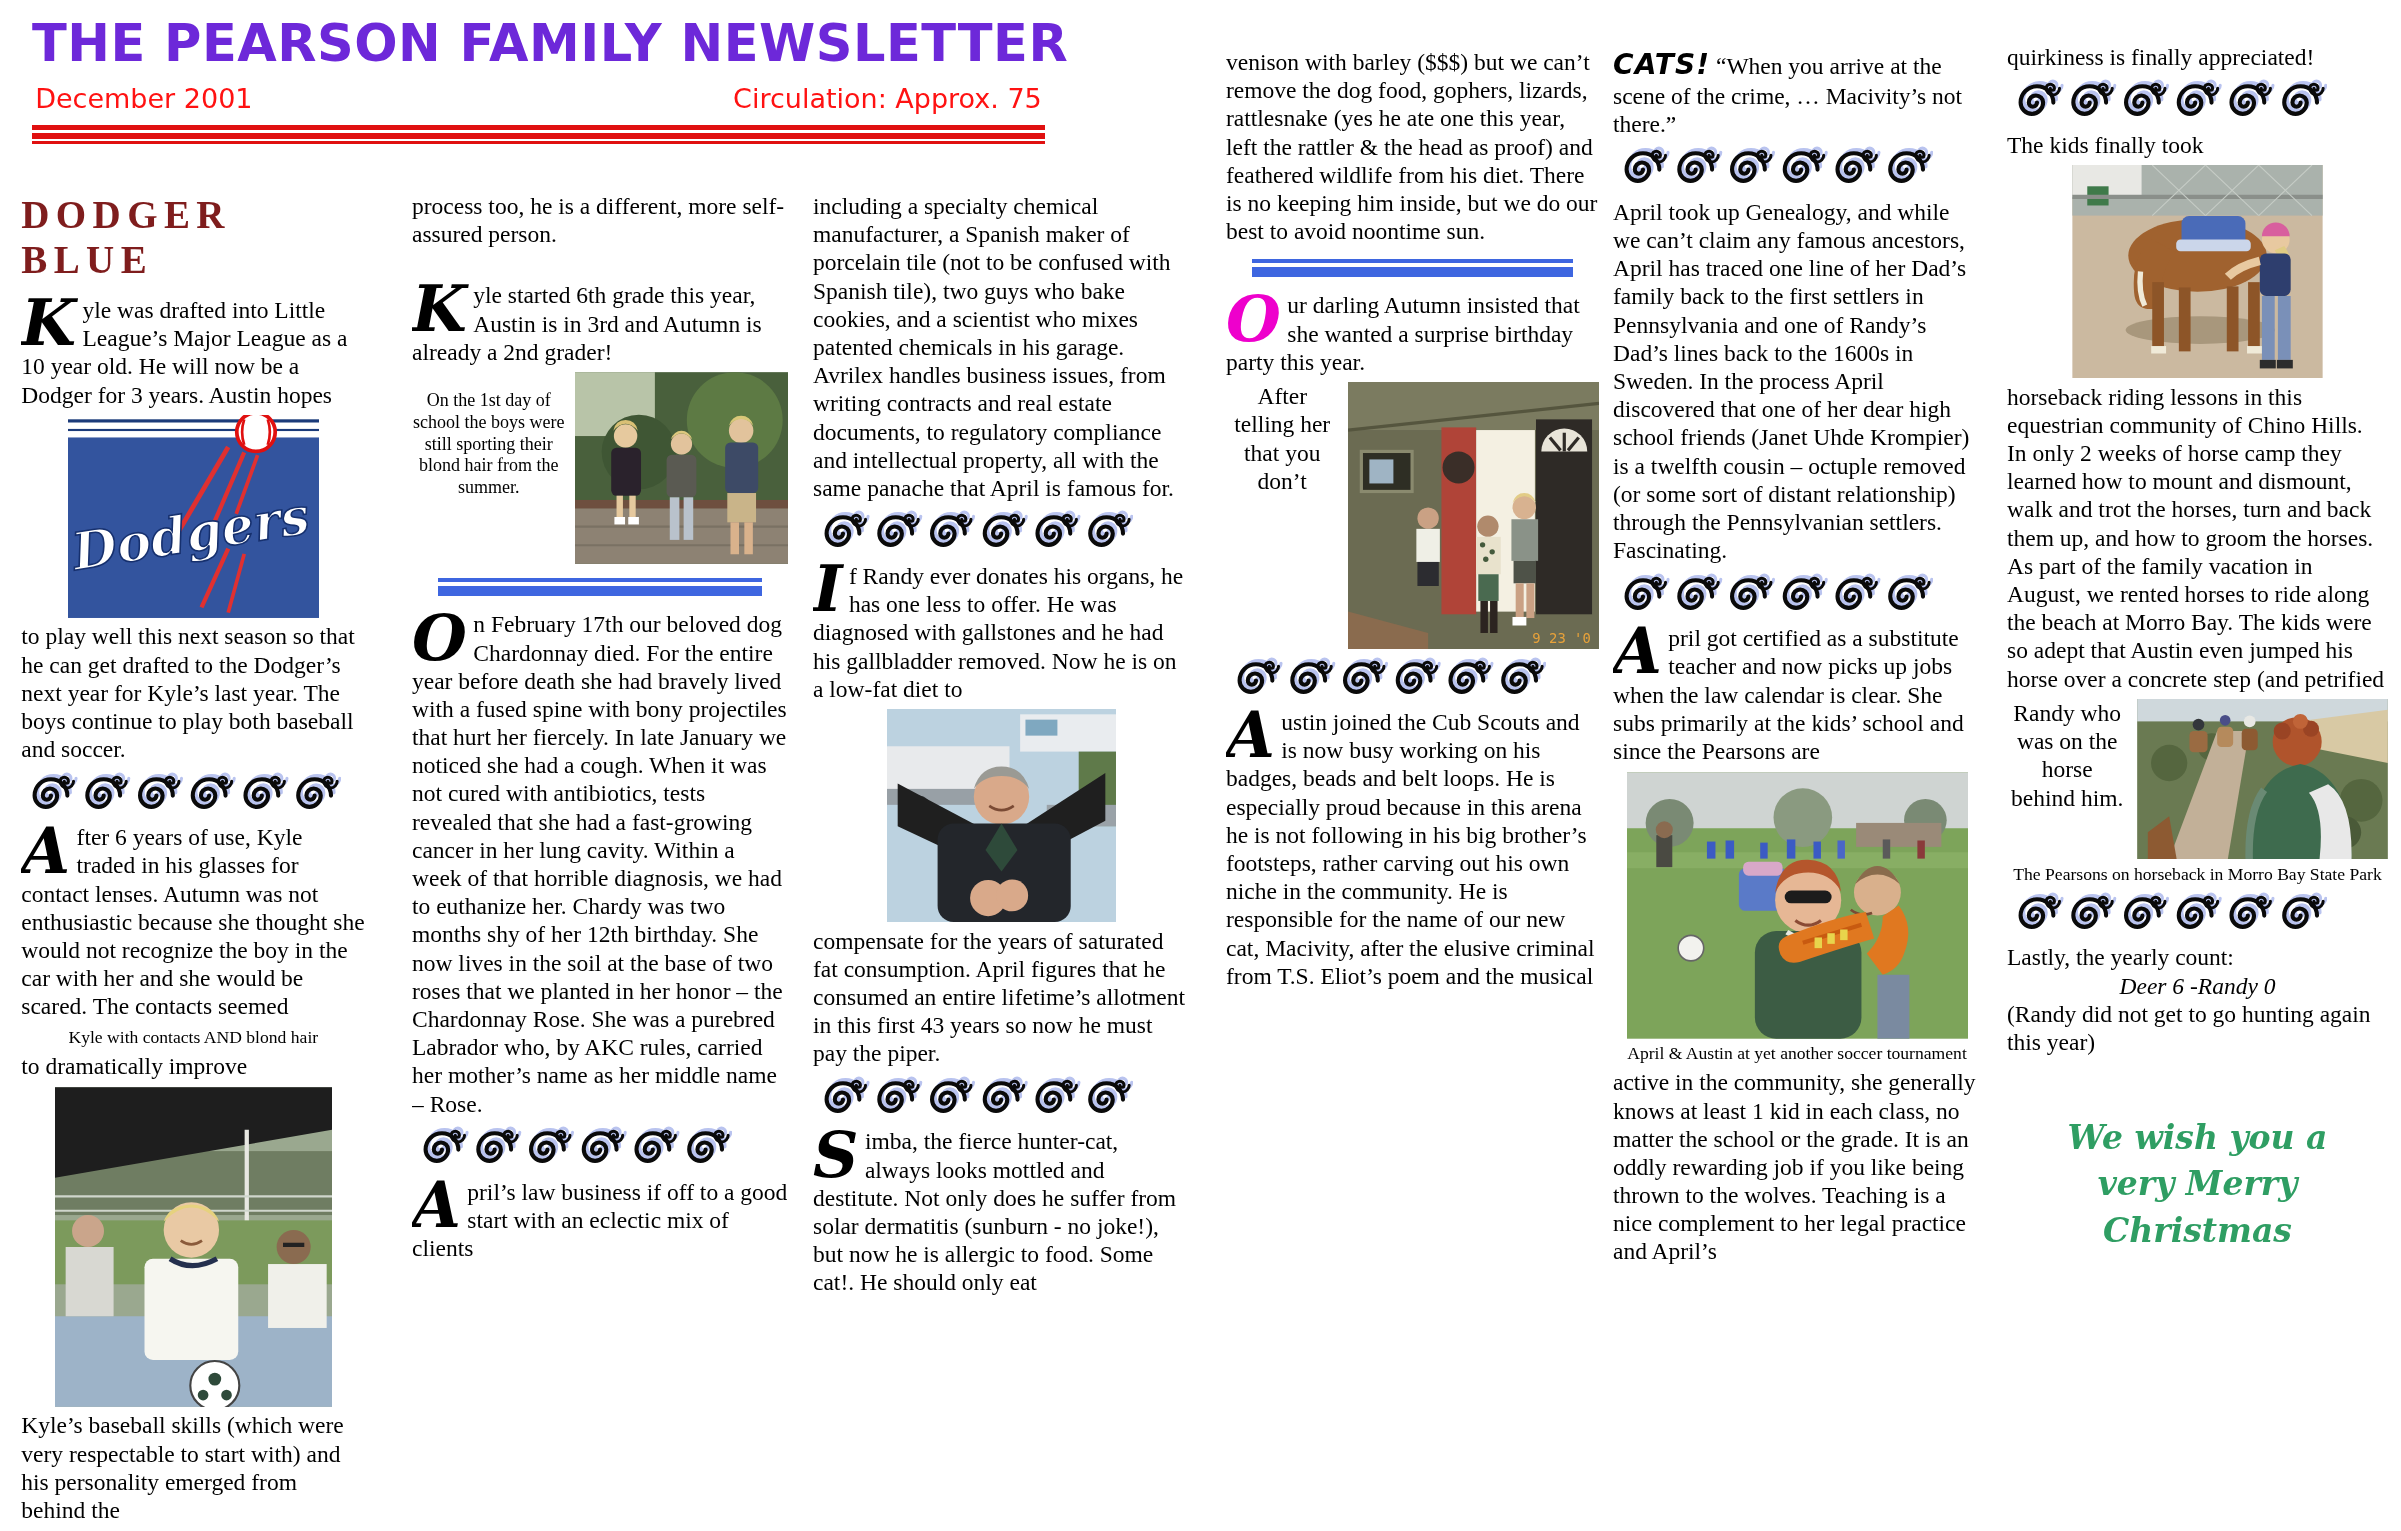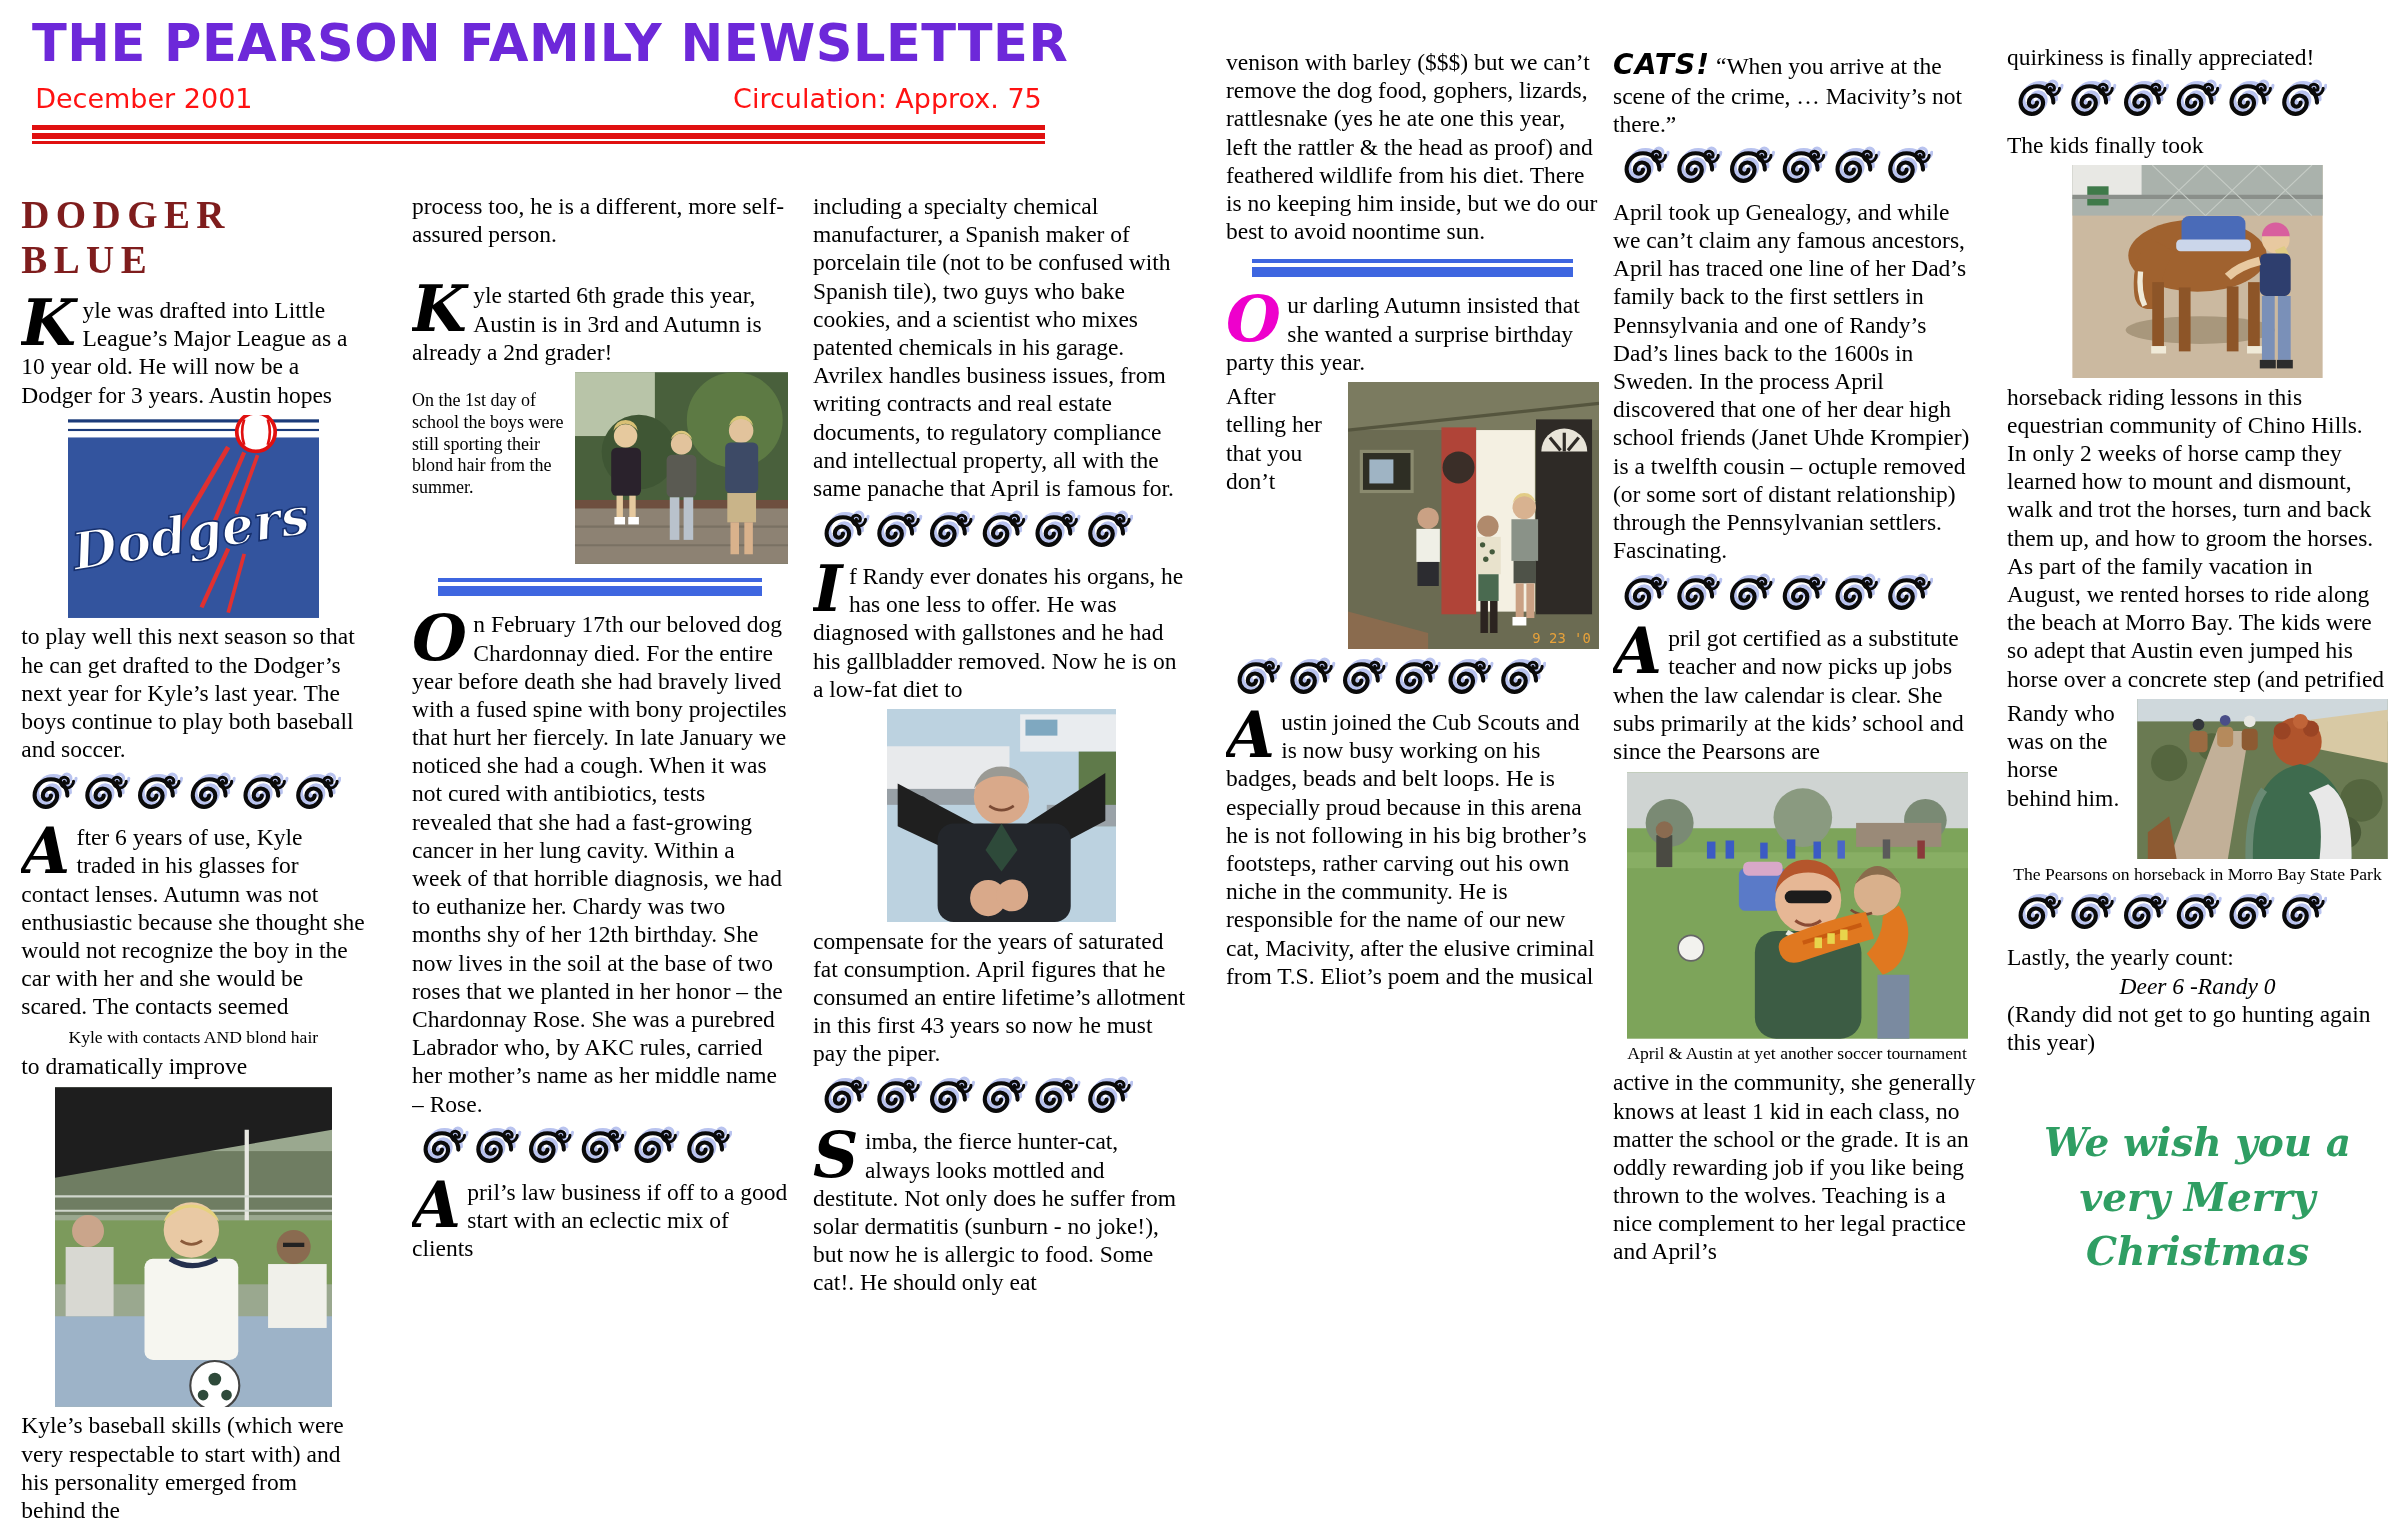--- a/index.html
+++ b/index.html
@@ -30,32 +30,32 @@
       font-size:63px;line-height:0.72;margin:5.3px 6.4px 0 0;}
   .dc-magenta{color:#ee00cc;}
   .small{font-size:18px;line-height:1.2;}
   .cap{font-size:17.6px;line-height:1.15;text-align:center;margin:3.2px 0 5.3px;}
   .colhead{font-family:"Liberation Serif",serif;font-weight:bold;color:#7f1d1d;
            font-size:39px;letter-spacing:6.4px;text-align:left;margin:0 0 14px;}
   .catsword{font-family:"DejaVu Sans",sans-serif;font-weight:bold;font-style:italic;
             font-size:28px;letter-spacing:1.1px;}
   .center{text-align:center;font-style:italic;}
   .closing{margin-top:59px;color:#2f9e63;font-family:"DejaVu Serif",serif;font-style:italic;
-           font-weight:bold;font-size:39px;line-height:1.4;text-align:center;max-width:320px;
+           font-weight:bold;font-size:33px;line-height:1.4;text-align:center;max-width:320px;
            margin-left:auto;margin-right:auto;}
 
   
   .orn{margin:4.3px 0 8.5px;}
   .bluebar{height:18px;background:linear-gradient(#3e66e0 0 4.3px,transparent 4.3px 8px,#3e66e0 8px 18px);
            width:86%;margin:14px auto;}
   .crayon{height:17px;width:97%;margin:3.2px auto 9.6px;
           background:repeating-linear-gradient(90deg,#6f9c3d 0 5.3px,#c District 5.3px 5.3px,#cc4433 5.3px 8.5px,#e5d44c 8.5px 12.8px,#ffffff 12.8px 14.4px,#8aa83f 14.4px 20px,#b4533a 20px 23.5px,#d9c84a 23.5px 29px,#f2efe2 29px 30px);}
   .photo{display:block;margin:4.3px auto;}
   .wrap{display:flex;gap:9.6px;align-items:flex-start;margin:0 0 5.3px;}
-  .wrap .side{flex:1;}
+  .wrap .side{flex:1;text-align:center;}
 </style>
 </head>
 <body>
 
 <svg width="0" height="0" style="position:absolute" aria-hidden="true">
   <defs>
     <g id="swu" fill="none" stroke="currentColor" stroke-linecap="round">
       <path stroke-width="8" d="M88 50 A32 32 0 1 0 24 50 A22 22 0 1 0 68 50 A14 14 0 1 0 40 50 A8 8 0 1 0 56 50"></path>
       <path stroke-width="6" d="M100 22 A13 13 0 1 1 74 22 A8 8 0 1 1 90 22 A4 4 0 1 1 82 22"></path>
     </g>

